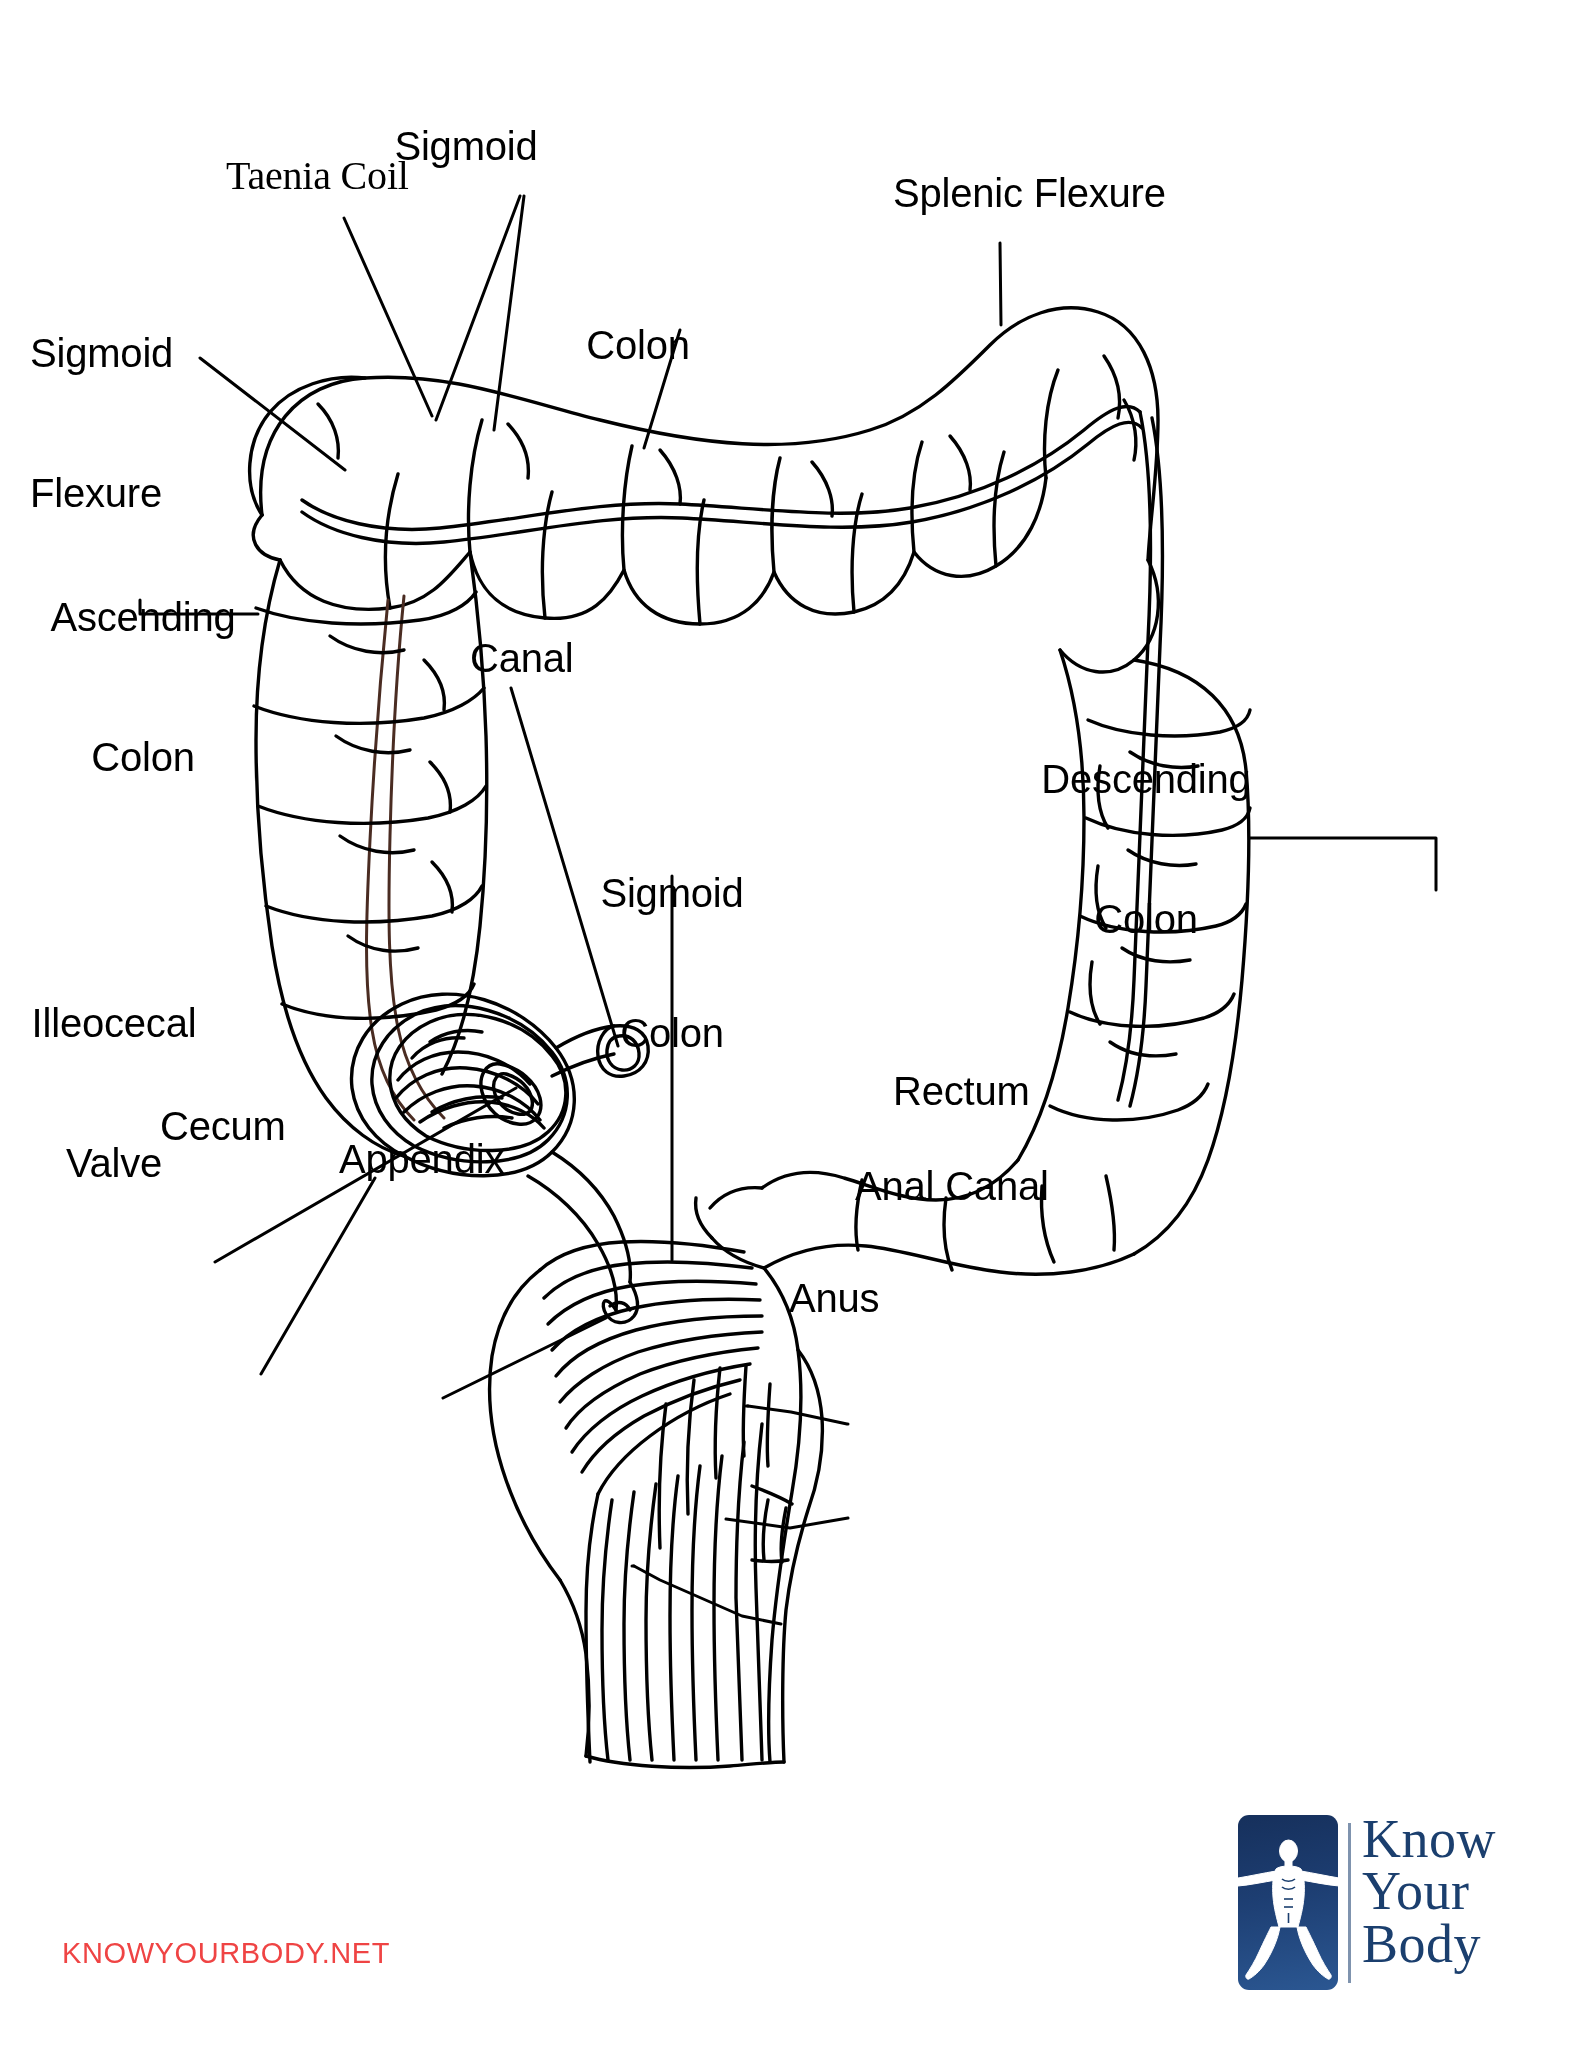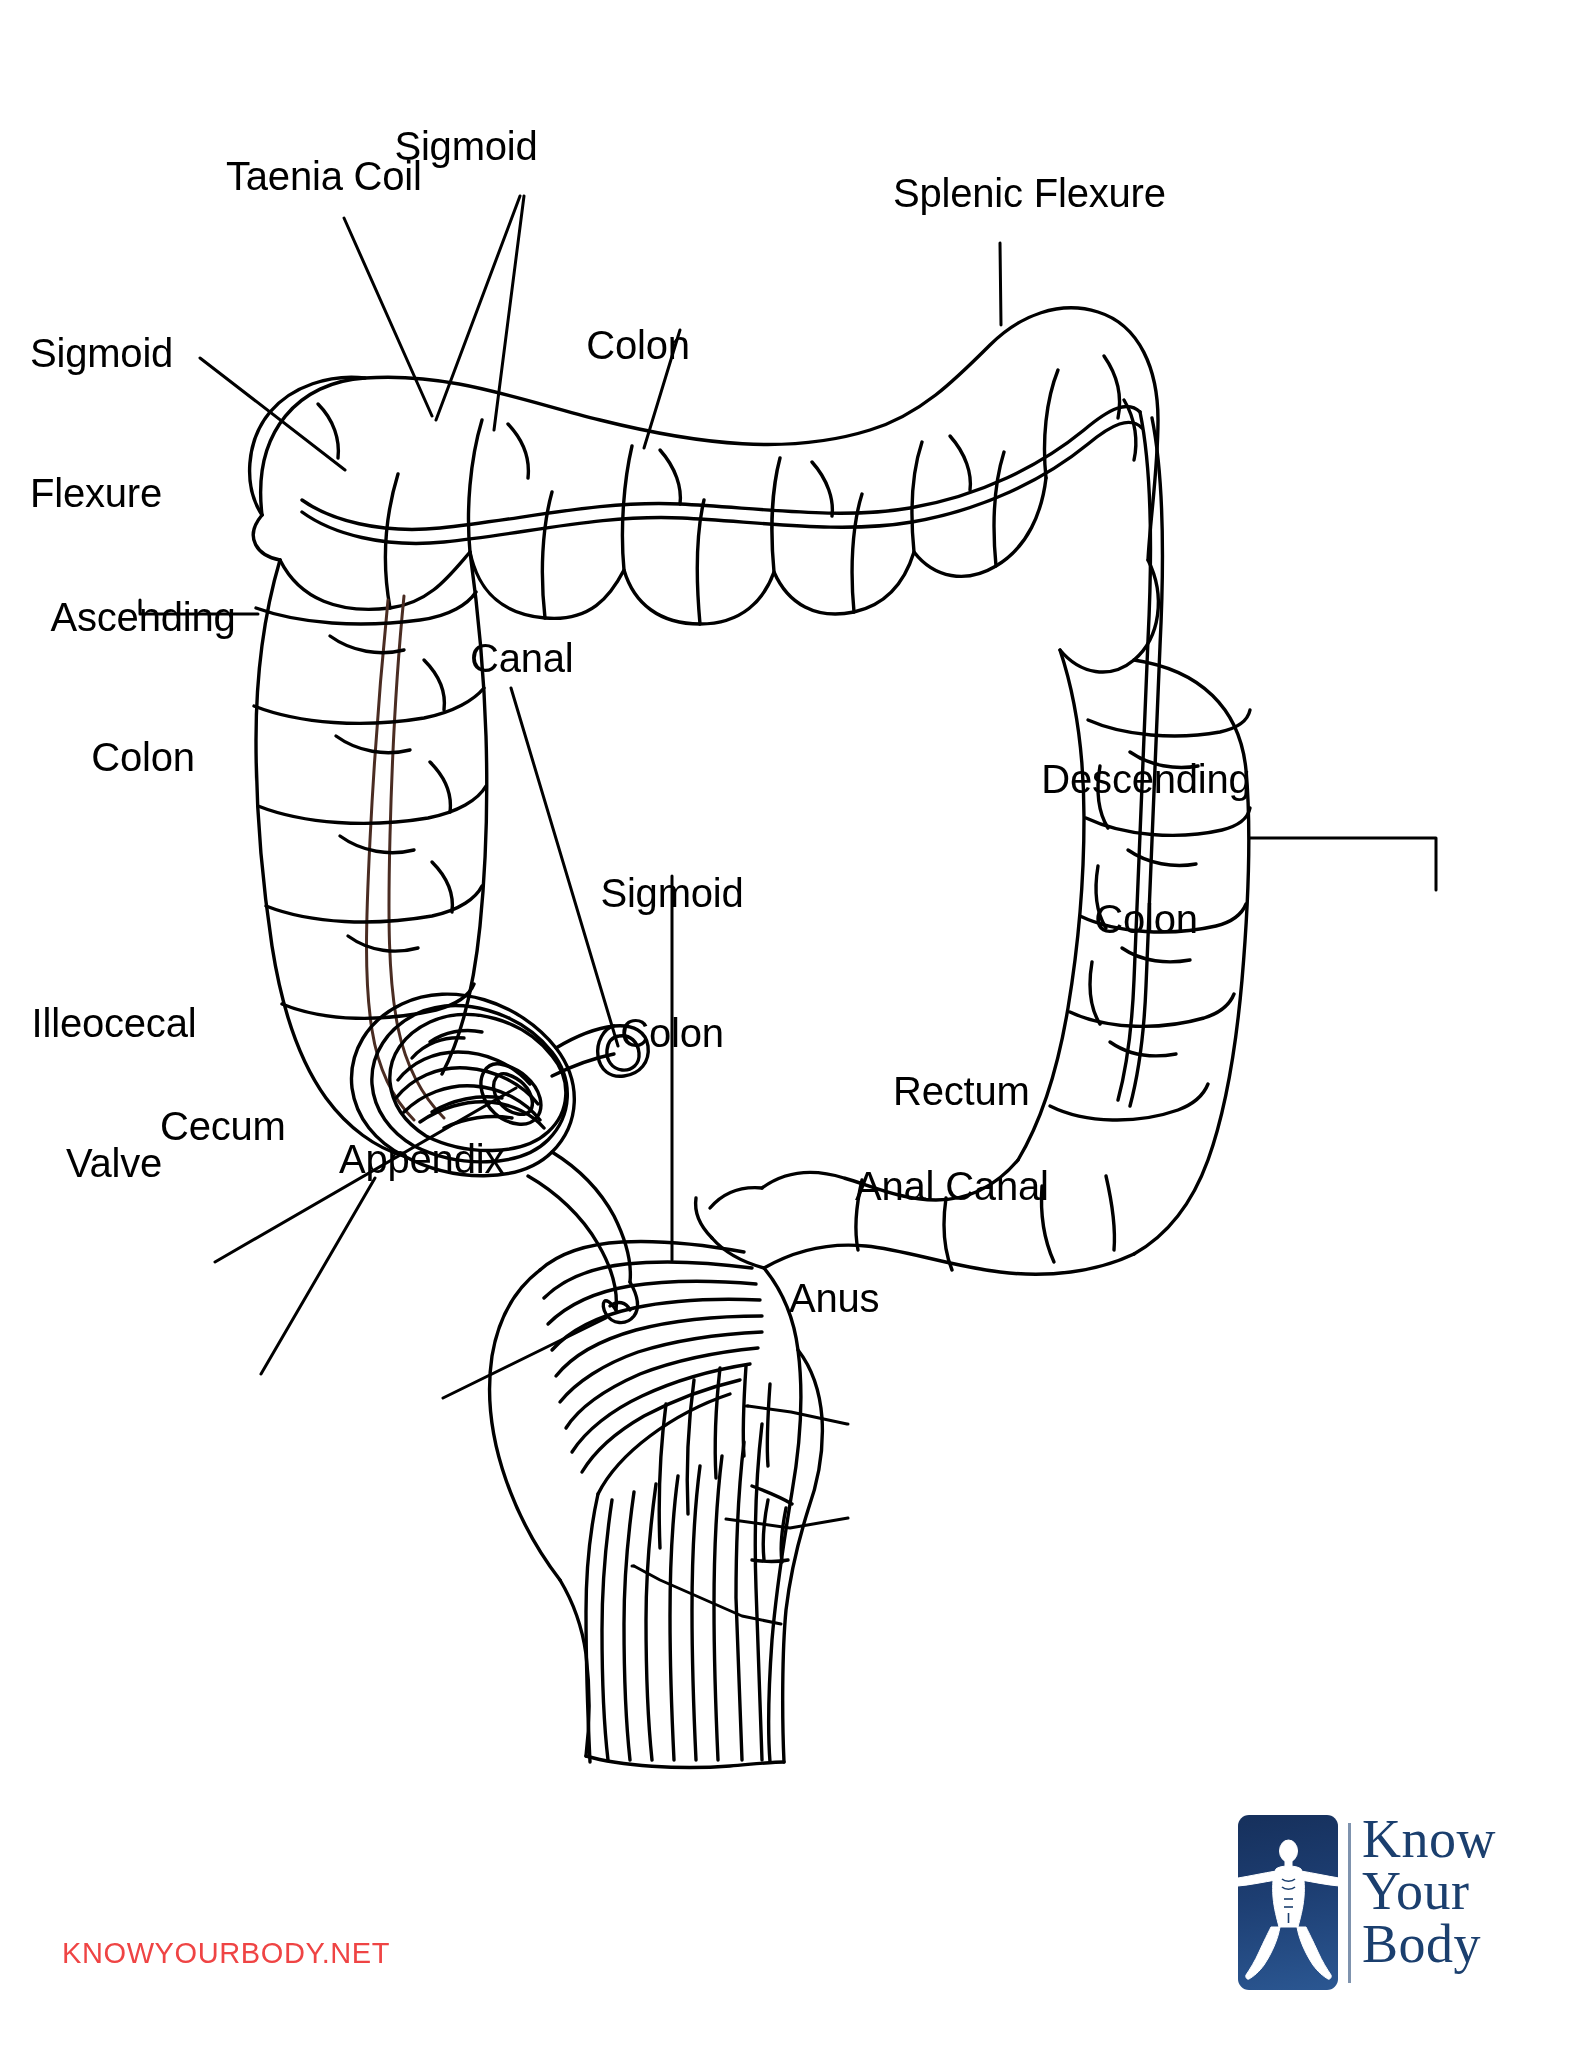--- a/index.html
+++ b/index.html
@@ -346,21 +346,21 @@
       <path d="M848,1424 L847,1424 L791,1412 L748,1406" stroke-width="3"></path>
       <path d="M748,1406 L746,1406" stroke-width="3"></path>
 
       <path d="M848,1518 L790,1528 L726,1519" stroke-width="3"></path>
 
       <path d="M781,1624 L742,1616 L660,1580 L634,1566" stroke-width="3"></path>
       <path d="M634,1566 L632,1566" stroke-width="3"></path>
     </g>
   </svg>
 
-  <div class="label left" style="left:226px; top:153px;">Taenia Coil</div>
+  <div class="label left" style="left:226px; top:153px;font-family:Liberation Serif, serif;">Taenia Coil</div>
 
   <div class="label center" style="left:366px; top:123px; width:200px;">Sigmoid</div>
 
   <div class="label left" style="left:893px; top:170px;">Splenic Flexure</div>
 
   <div class="label center" style="left:488px; top:228px; width:300px;">
     <div>Colon</div>
   </div>
 
   <div class="label left" style="left:30px; top:236px;">

